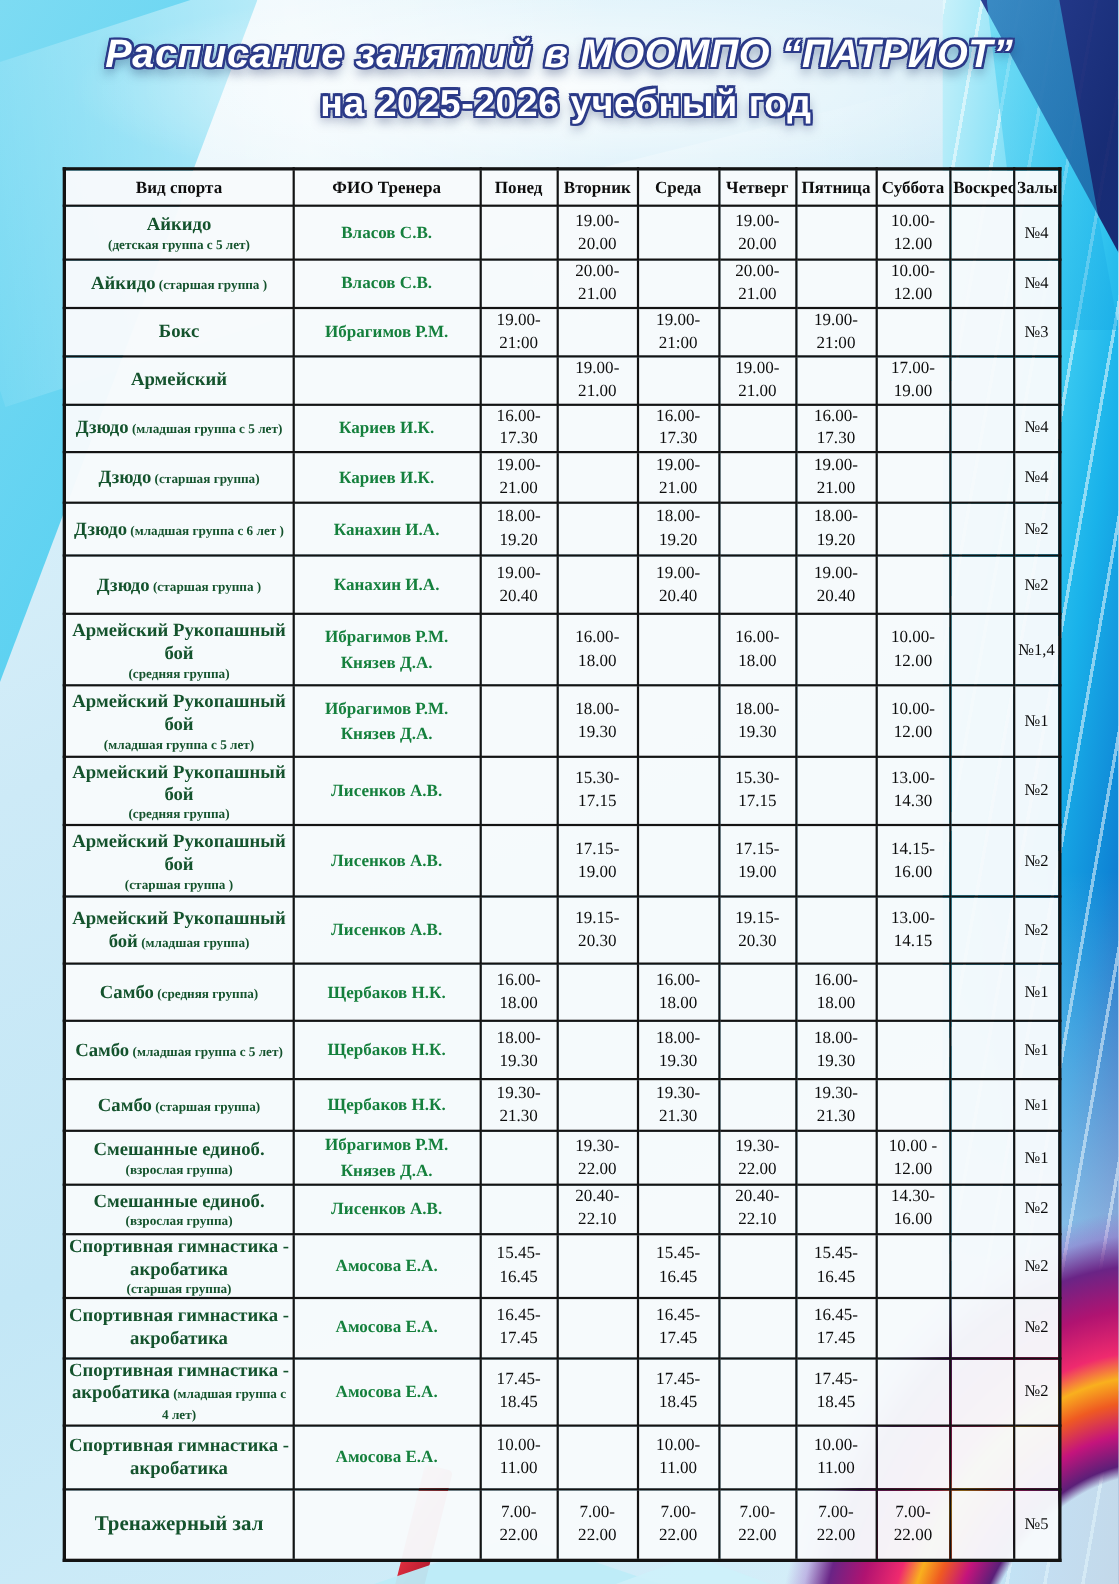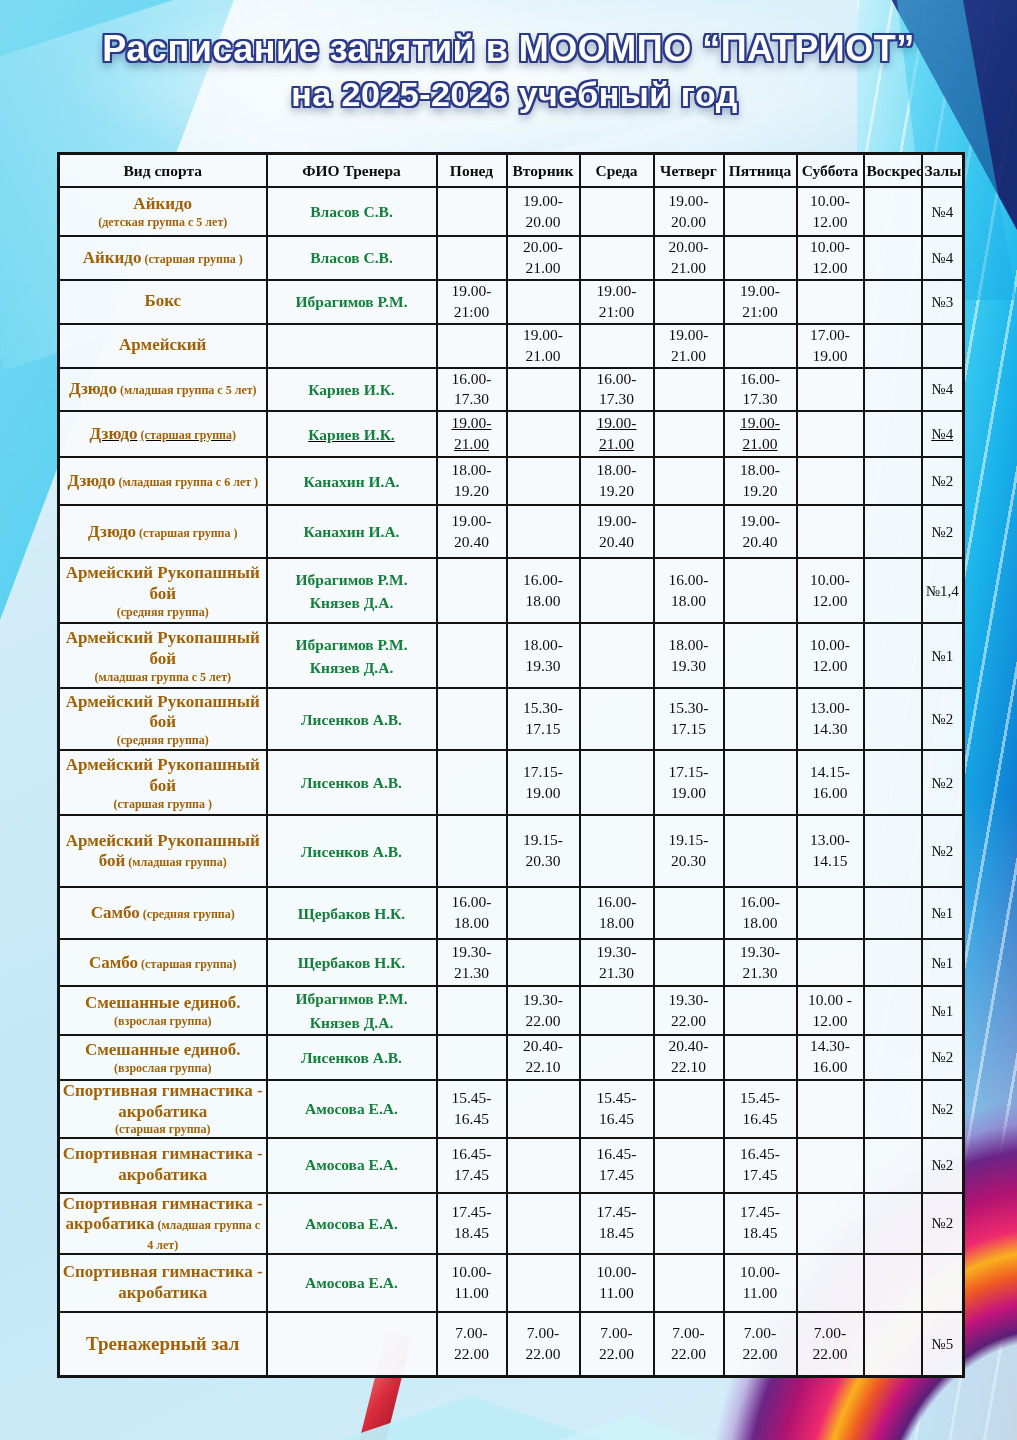--- a/index.html
+++ b/index.html
@@ -82,39 +82,39 @@
     position:absolute; left:0; top:26px; width:100%; text-align:center; z-index:3;
     font-family:"Liberation Sans", sans-serif; font-weight:bold; color:#ffffff;
   }
   .title-line{
     text-shadow:
       2px 2px 0 #2b3a88, -2px 2px 0 #2b3a88, 2px -2px 0 #2b3a88, -2px -2px 0 #2b3a88,
       0 2px 0 #2b3a88, 0 -2px 0 #2b3a88, 2px 0 0 #2b3a88, -2px 0 0 #2b3a88,
       0 5px 10px rgba(18,36,90,.55);
     letter-spacing:.5px;
   }
-  .title-line1{font-size:36px; line-height:1.3;}
+  .title-line1{font-size:36px; line-height:1.3;font-style:italic;}
   .title-line2{font-size:34px; line-height:1.25;margin-left:12px;}
   
   #table-root{position:absolute; left:57px; top:152px; z-index:2;}
   table.schedule{
     border-collapse:collapse; table-layout:fixed; width:905px;
     border:3px solid #131313;
   }
   .schedule th, .schedule td{
     border:2px solid #131313;
     background:rgba(247,250,252,.97);
     text-align:center; vertical-align:middle;
     padding:0 2px; overflow:hidden;
   }
   .schedule th{
     font:bold 15.5px/1.1 "Liberation Serif", serif;
     white-space:nowrap; height:31px; color:#0d0d0d;
   }
-  td.sport{color:#a16207;}
+  td.sport{color:#14532d;}
   .sport-name{font:bold 17px/1.22 "Liberation Serif", serif;}
   .sport-note{font:bold 12px/1.1 "Liberation Serif", serif;}
   .sport-note.block{display:block; margin-top:1px;}
   .sport-note.inline{display:inline; margin-left:3px;}
   td.trainer{font:bold 15.5px/1.5 "Liberation Serif", serif; white-space:pre-line; color:#15803d;}
   td.time{font:15.5px/1.35 "Liberation Serif", serif; white-space:pre-line; color:#0d0d0d;}
   td.hall{font:15px/1.2 "Liberation Serif", serif; color:#0d0d0d;}
   tbody tr:last-child .sport-name{font-size:19px;}
 </style>
 </head>
@@ -236,21 +236,21 @@
             <td class="time"></td>
             <td class="time">16.00-
 17.30</td>
             <td class="time"></td>
             <td class="time">16.00-
 17.30</td>
             <td class="time"></td>
             <td class="time"></td>
             <td class="hall">№4</td>
           </tr>
-          <tr style="height: 46px; text-decoration: underline;">
+          <tr style="height: 46px;">
             <td class="sport"><span class="sport-name">Дзюдо</span><span class="sport-note inline">(старшая группа)</span></td>
             <td class="trainer">Кариев И.К.</td>
             <td class="time">19.00-
 21.00</td>
             <td class="time"></td>
             <td class="time">19.00-
 21.00</td>
             <td class="time"></td>
             <td class="time">19.00-
 21.00</td>
@@ -343,21 +343,21 @@
 19.00</td>
             <td class="time"></td>
             <td class="time">17.15-
 19.00</td>
             <td class="time"></td>
             <td class="time">14.15-
 16.00</td>
             <td class="time"></td>
             <td class="hall">№2</td>
           </tr>
-          <tr style="height: 72px;">
+          <tr style="height: 61px;">
             <td class="sport"><span class="sport-name">Армейский Рукопашный бой</span><span class="sport-note inline">(младшая группа)</span></td>
             <td class="trainer">Лисенков А.В.</td>
             <td class="time"></td>
             <td class="time">19.15-
 20.30</td>
             <td class="time"></td>
             <td class="time">19.15-
 20.30</td>
             <td class="time"></td>
             <td class="time">13.00-
@@ -369,20 +369,35 @@
             <td class="sport"><span class="sport-name">Самбо</span><span class="sport-note inline">(средняя группа)</span></td>
             <td class="trainer">Щербаков Н.К.</td>
             <td class="time">16.00-
 18.00</td>
             <td class="time"></td>
             <td class="time">16.00-
 18.00</td>
             <td class="time"></td>
             <td class="time">16.00-
 18.00</td>
+            <td class="time"></td>
+            <td class="time"></td>
+            <td class="hall">№1</td>
+          </tr>
+          <tr style="height: 53px;">
+            <td class="sport"><span class="sport-name">Самбо</span><span class="sport-note inline">(младшая группа  с 5 лет)</span></td>
+            <td class="trainer">Щербаков Н.К.</td>
+            <td class="time">18.00-
+19.30</td>
+            <td class="time"></td>
+            <td class="time">18.00-
+19.30</td>
+            <td class="time"></td>
+            <td class="time">18.00-
+19.30</td>
             <td class="time"></td>
             <td class="time"></td>
             <td class="hall">№1</td>
           </tr>
           <tr style="height: 47px; margin-left: 32px;">
             <td class="sport"><span class="sport-name">Самбо</span><span class="sport-note inline">(старшая группа)</span></td>
             <td class="trainer">Щербаков Н.К.</td>
             <td class="time">19.30-
 21.30</td>
             <td class="time"></td>

